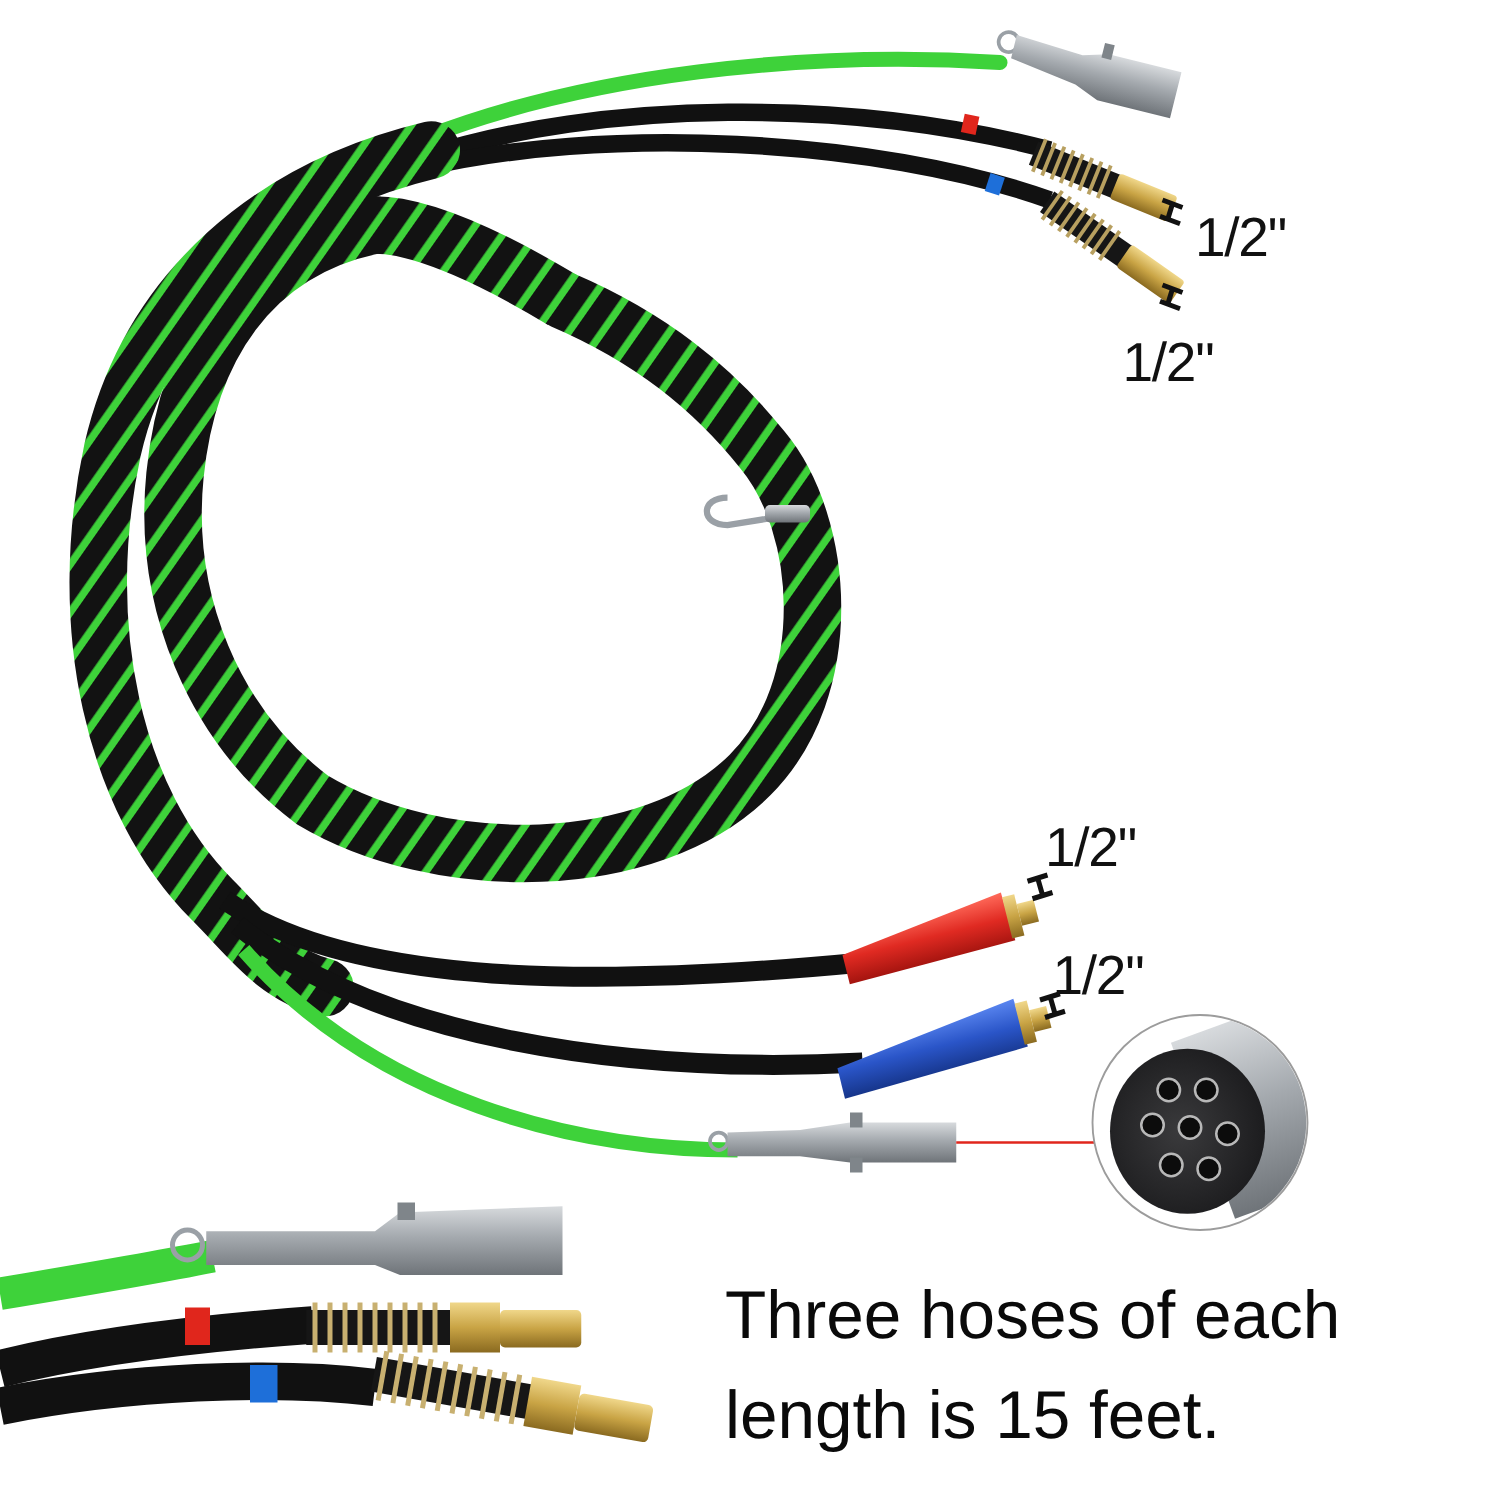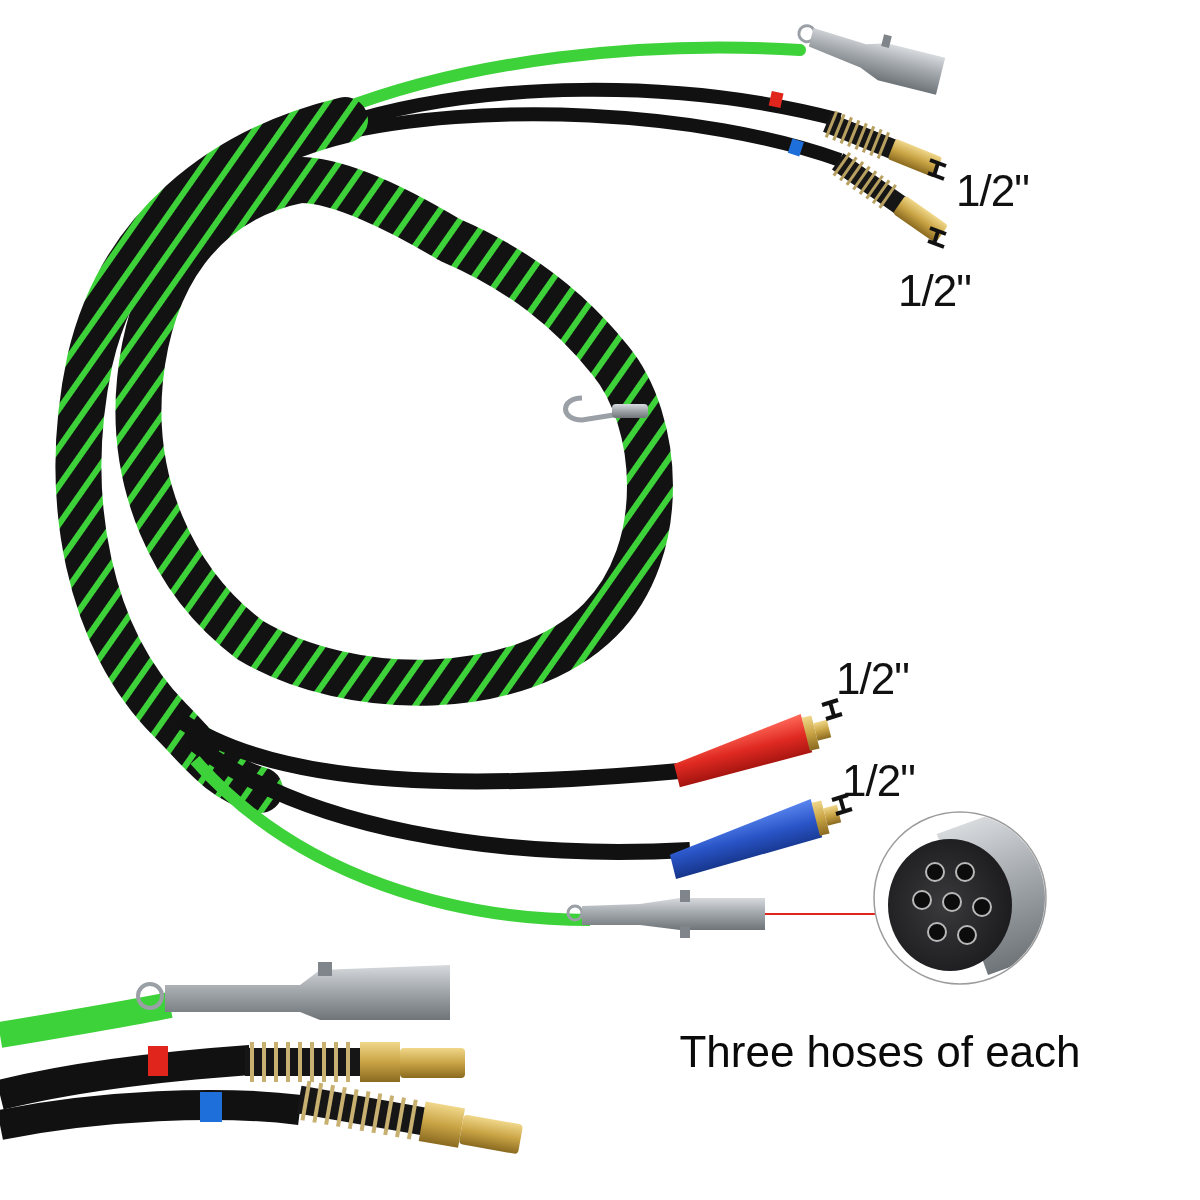--- a/index.html
+++ b/index.html
@@ -1,20 +1,20 @@
 <!DOCTYPE html>
 <html><head>
 <meta charset="utf-8">
 <style>
   html, body { margin: 0; padding: 0; background: #ffffff; }
   body { width: 1200px; height: 1200px; position: relative; overflow: hidden; font-family: "Liberation Sans", sans-serif; }
   .scene { position: absolute; left: 0; top: 0; width: 1200px; height: 1200px; }
   .label { position: absolute; color: #111111; font-family: "Liberation Sans", sans-serif; white-space: nowrap; }
   .size-label { font-size: 44px; letter-spacing: -1px; }
-  .caption { position: absolute; left: 580px; top: 1012px; width: 600px; font-size: 44px; line-height: 80px; color: #0a0a0a; font-family: "Liberation Sans", sans-serif; text-align: center; }
+  .caption { position: absolute; left: 580px; top: 1012px; width: 600px; font-size: 54px; line-height: 80px; color: #0a0a0a; font-family: "Liberation Sans", sans-serif; }
   .caption div { white-space: nowrap; }
 </style>
 </head>
 <body>
 
 <svg class="scene" viewBox="0 0 1200 1200" xmlns="http://www.w3.org/2000/svg">
   <defs>
     <linearGradient id="metal" x1="0" y1="0" x2="0" y2="1">
       <stop offset="0" stop-color="#d7dadd"></stop>
       <stop offset="0.45" stop-color="#a4a9ae"></stop>
@@ -199,13 +199,14 @@
   </g>
 </svg>
 
 <div class="label size-label" style="left:956px; top:166px;">1/2"</div>
 <div class="label size-label" style="left:898px; top:266px;">1/2"</div>
 <div class="label size-label" style="left:836px; top:654px;">1/2"</div>
 <div class="label size-label" style="left:842px; top:756px;">1/2"</div>
 
 <div class="caption">
   <div>Three hoses of each</div>
+  <div>length is 15 feet.</div>
 </div>
 
 </body></html>

